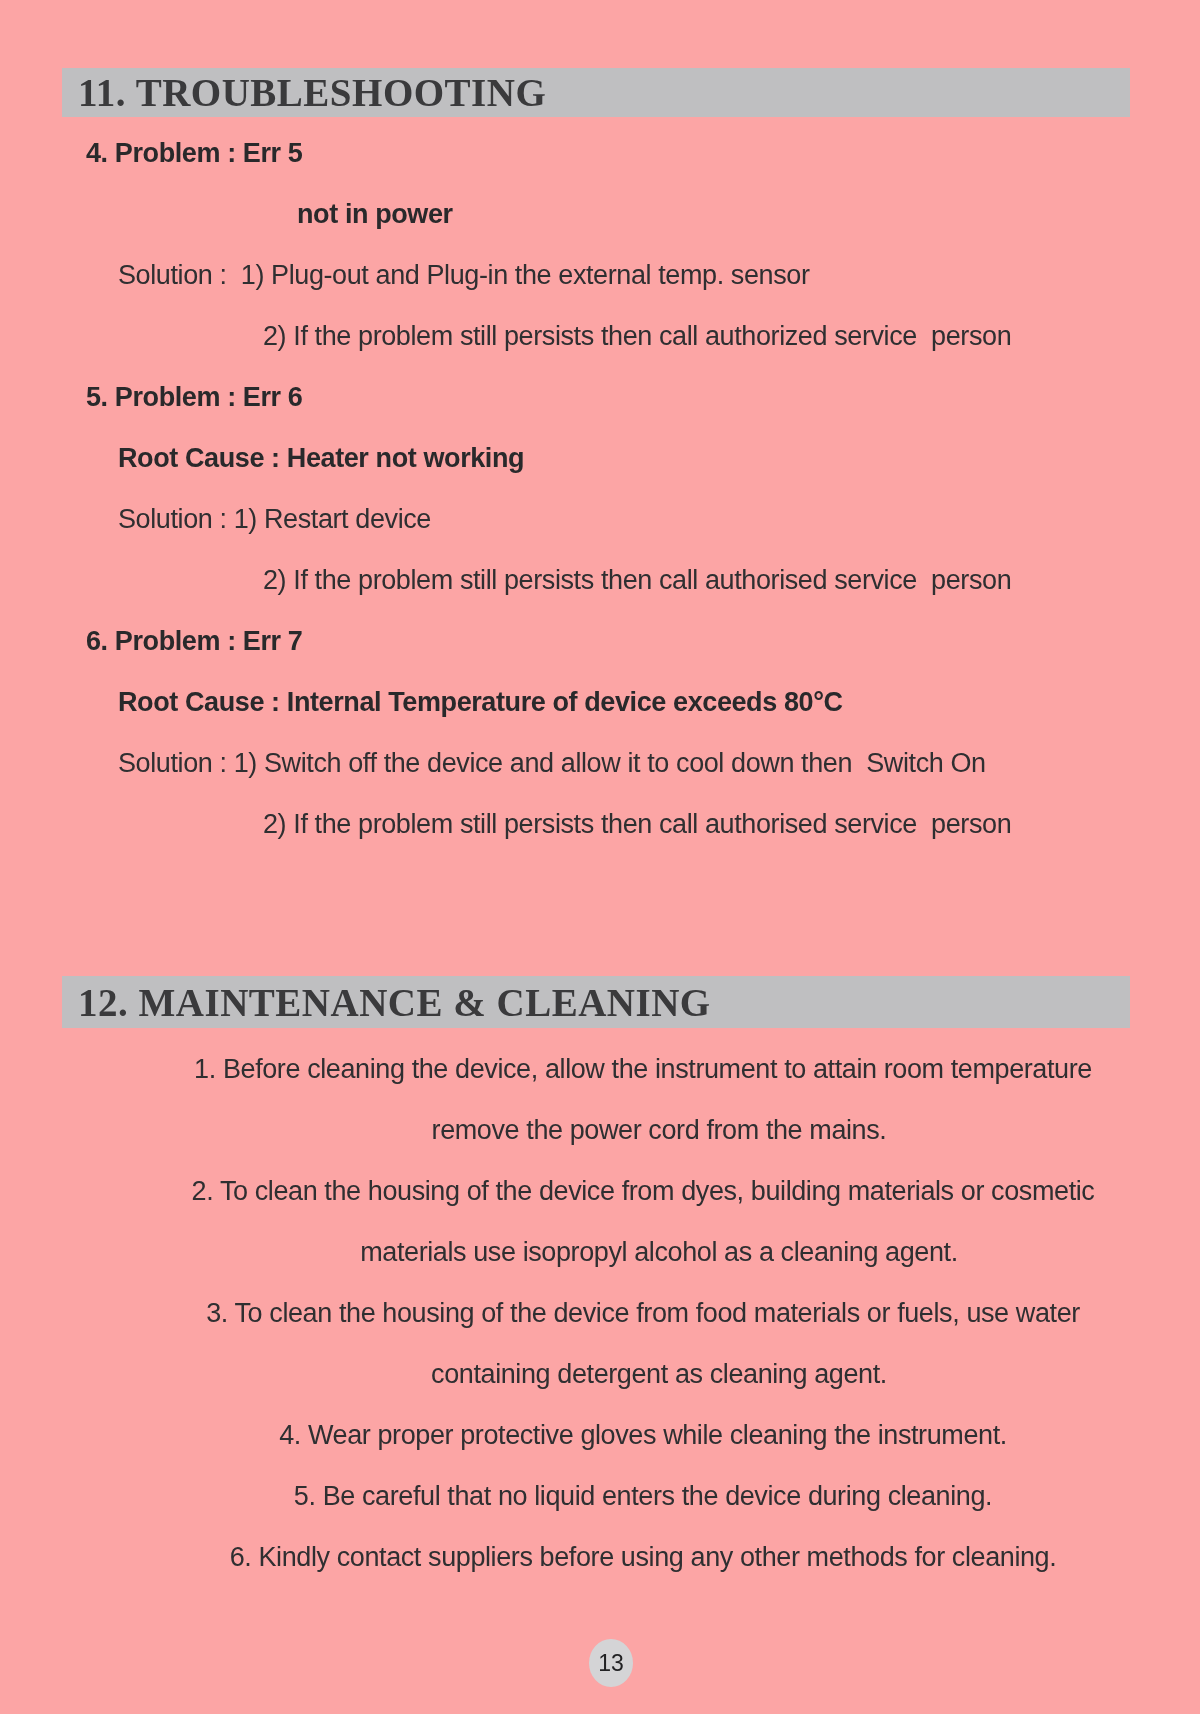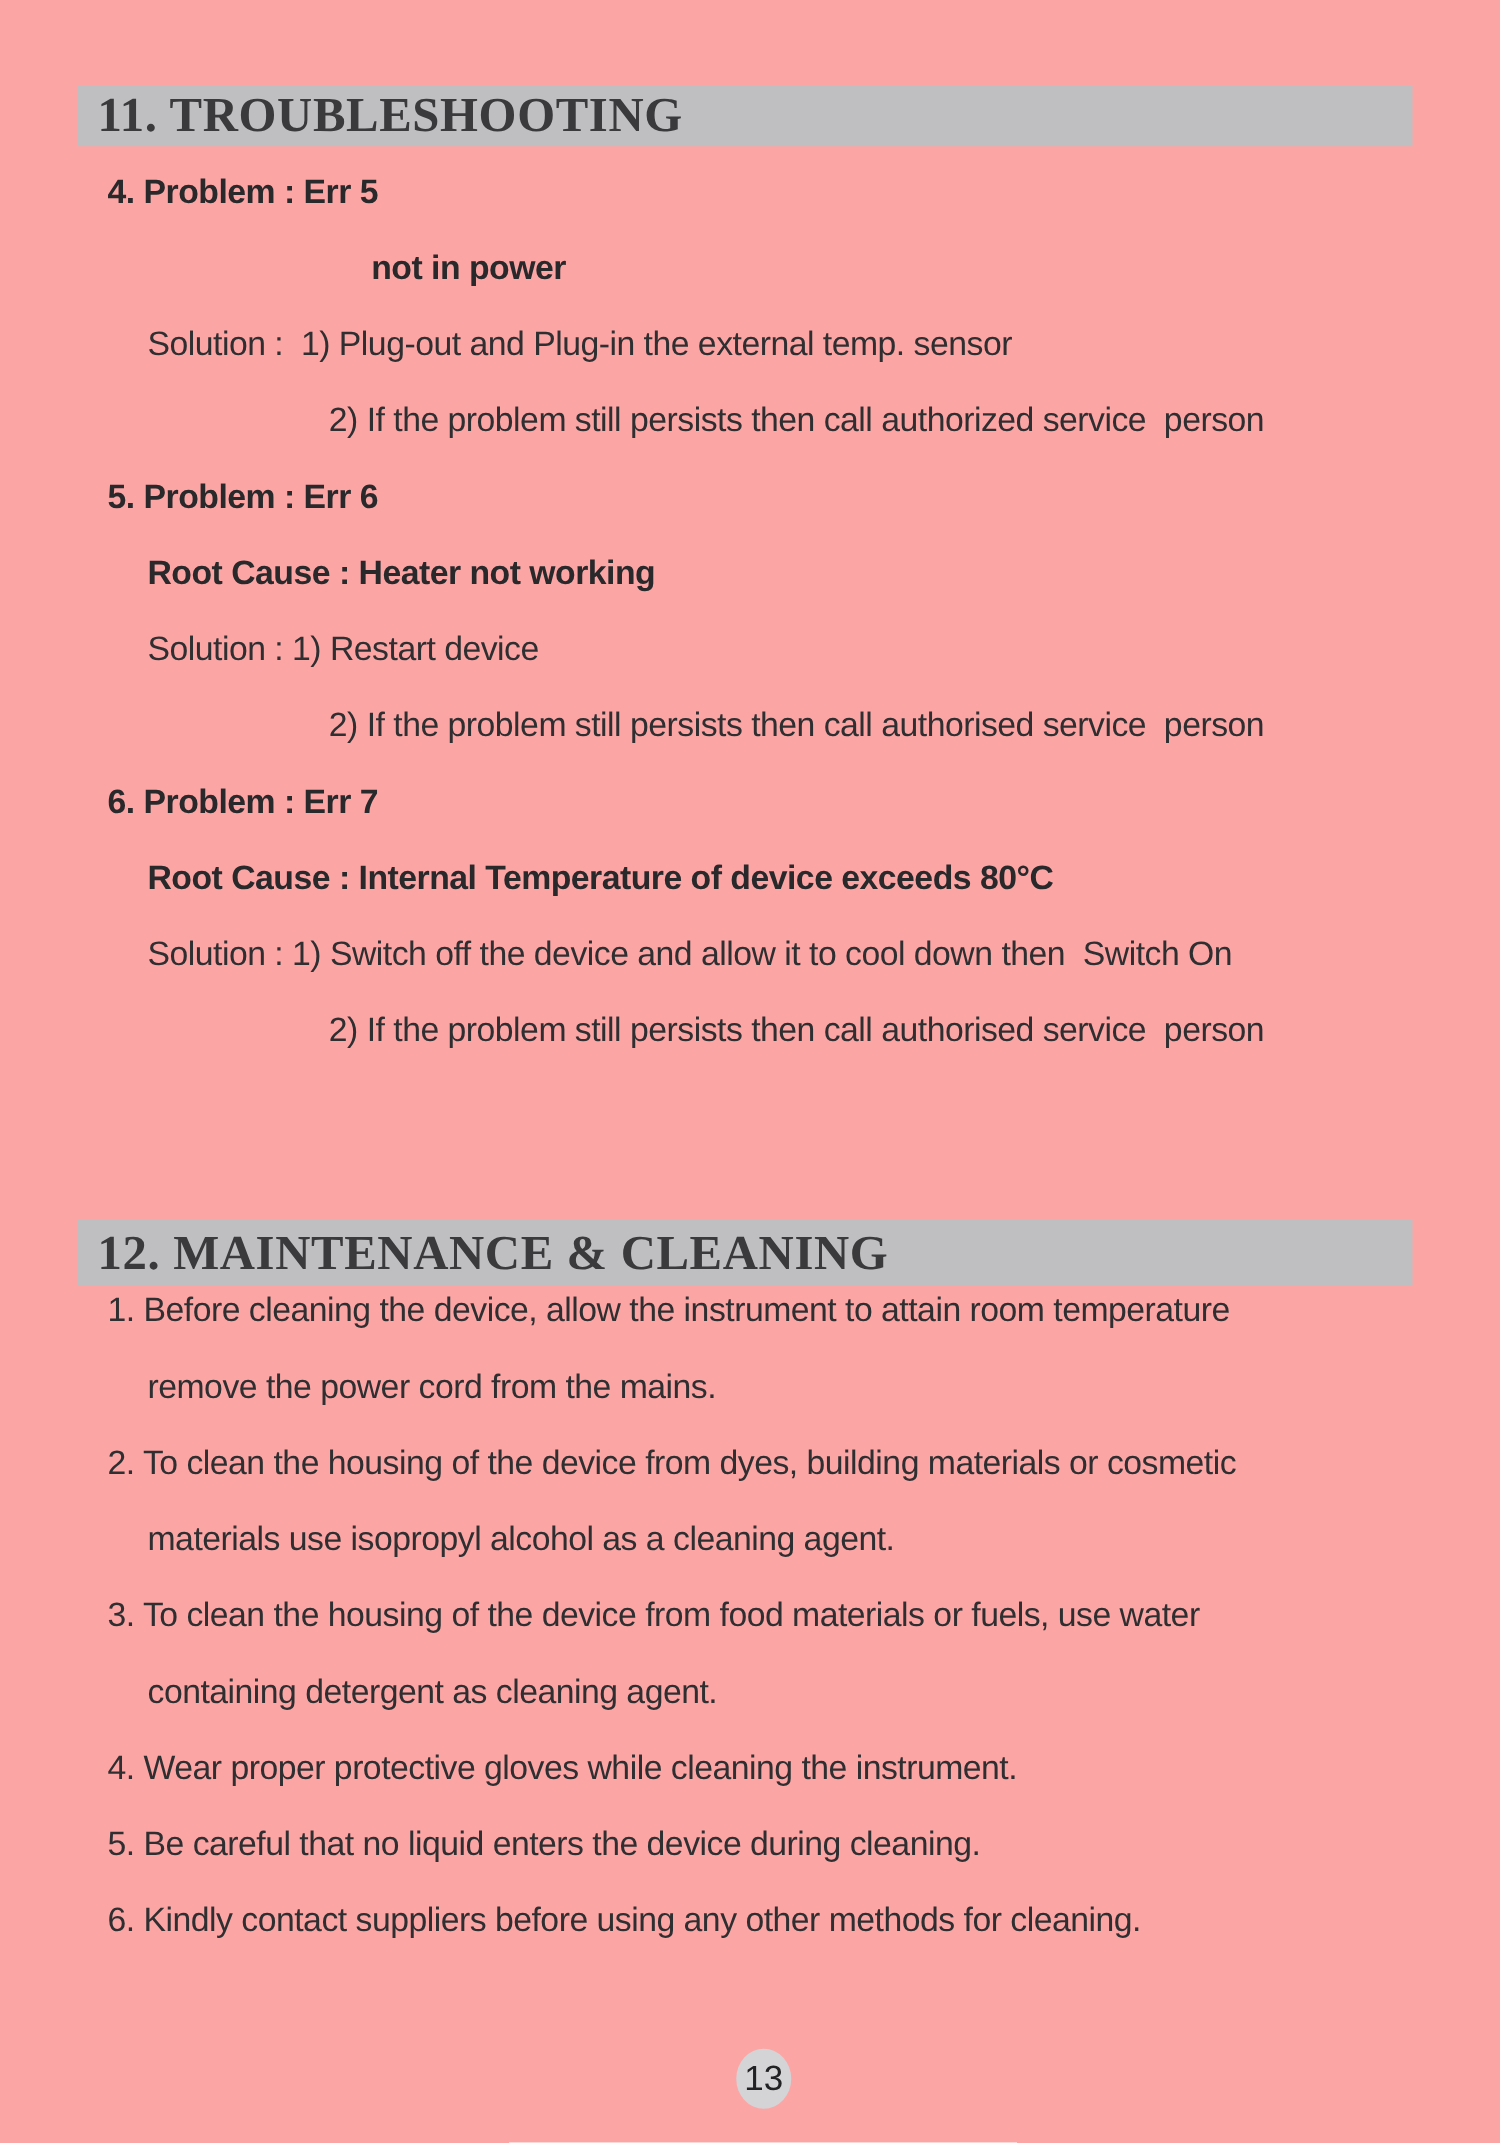--- a/index.html
+++ b/index.html
@@ -31,21 +31,21 @@
   #bar-troubleshooting { top: 68px; }
   #bar-maintenance     { top: 936px; height: 52px; line-height: 53px; margin-top: 40px; }
 
   .textblock {
     position: absolute;
     left: 0;
     right: 0;
     padding-left: 20px;
   }
   #tb-troubleshooting { top: 123px; }
-  #tb-maintenance     { top: 1018px; }
+  #tb-maintenance     { top: 1039px; text-align: center; }
 
   .line {
     line-height: 61px;
     font-size: 27px;
     letter-spacing: -0.4px;
     color: #2f2f31;
     white-space: pre-wrap;
   }
   .b { font-weight: bold; color: #29292b; }
 
@@ -56,21 +56,21 @@
 
   .page-badge {
     position: absolute;
     left: 589px;
     top: 1639px;
     width: 44px;
     height: 48px;
     border-radius: 50%;
     background: #d4d4d6;
     color: #222224;
-    font-size: 28px;
+    font-size: 23px;
     line-height: 48px;
     text-align: center;
   }
 </style>
 </head>
 <body>
 
 <div class="page">
 
   <div class="section-bar" id="bar-troubleshooting">11. TROUBLESHOOTING</div>

